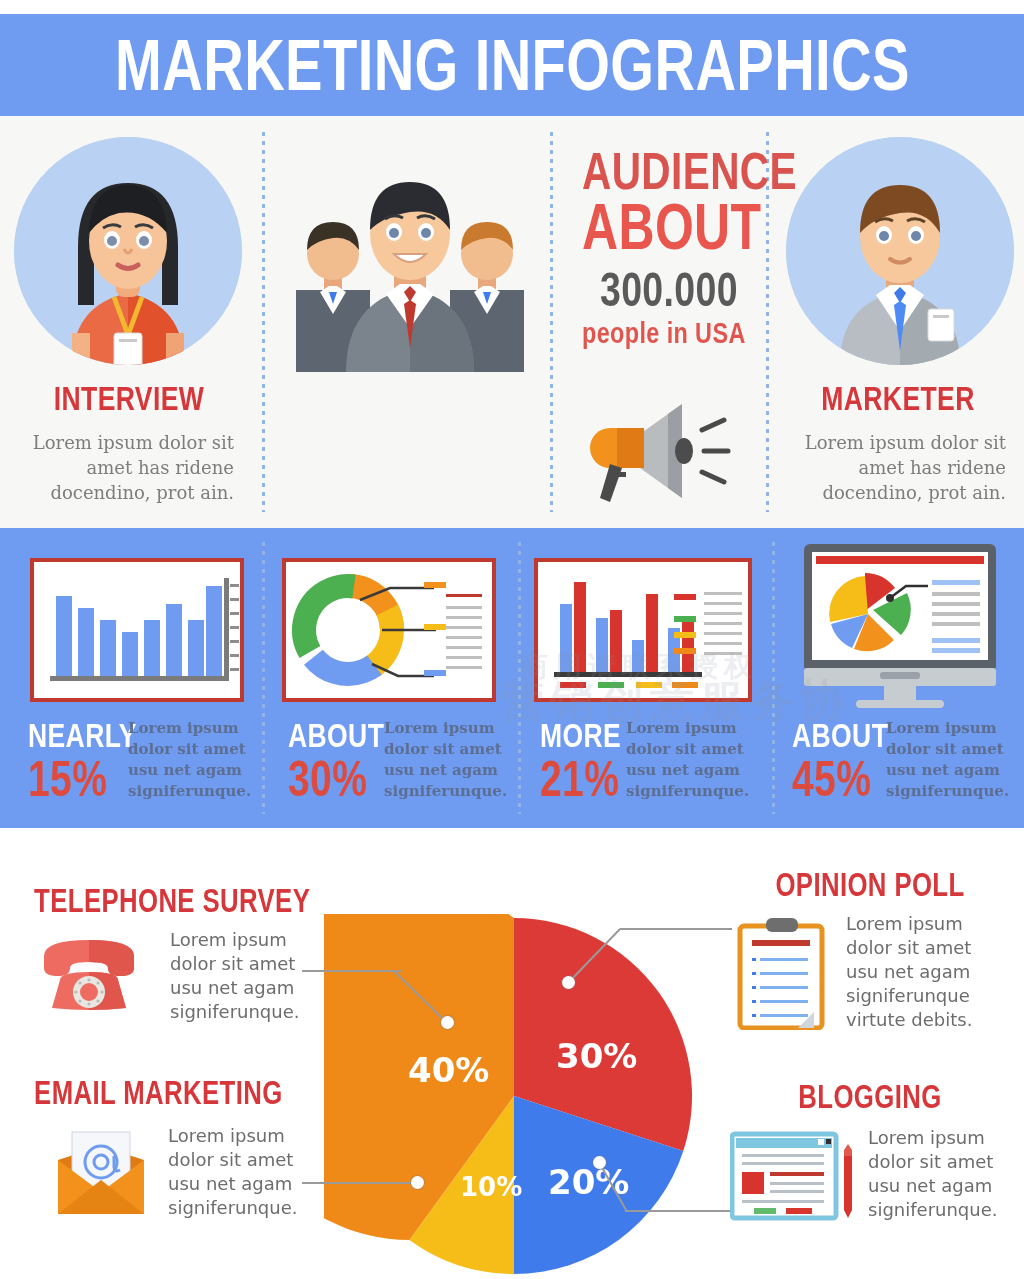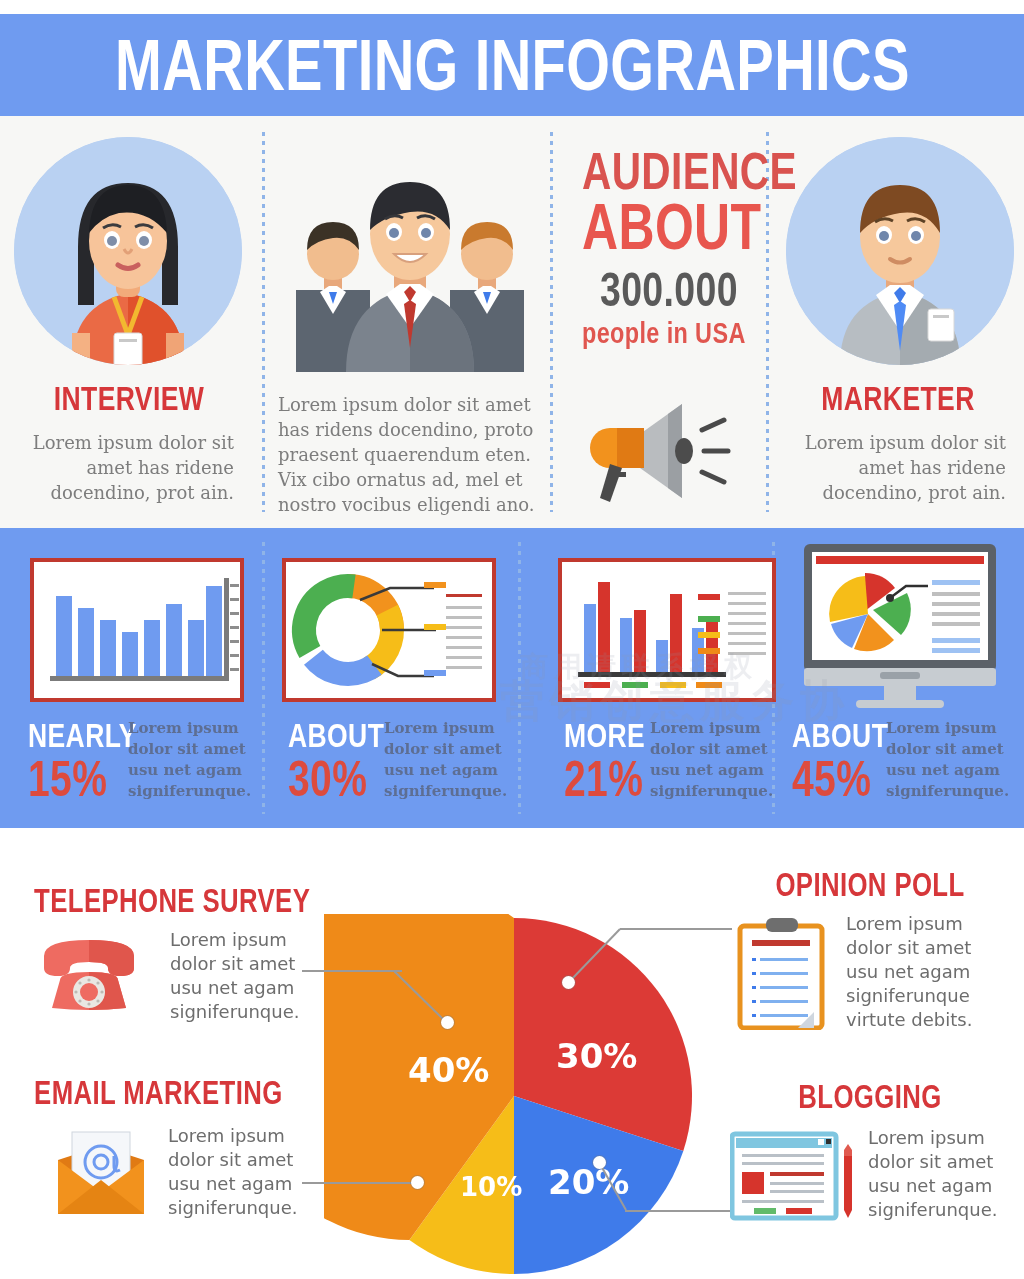--- a/index.html
+++ b/index.html
@@ -197,21 +197,20 @@
           <ellipse cx="118" cy="92" rx="8" ry="9" fill="#ffffff"></ellipse>
           <ellipse cx="150" cy="92" rx="8" ry="9" fill="#ffffff"></ellipse>
           <circle cx="118" cy="93" r="5" fill="#6f86ab"></circle>
           <circle cx="150" cy="93" r="5" fill="#6f86ab"></circle>
           <path d="M109 79 q9-6 18-1" stroke="#35363a" stroke-width="3" fill="none"></path>
           <path d="M141 78 q9-5 18 1" stroke="#35363a" stroke-width="3" fill="none"></path>
           <path d="M118 114 q16 16 32 0 z" fill="#ffffff" stroke="#d8a07d" stroke-width="2"></path>
         </g>
       </svg>
     </div>
-    <div class="body-gray left" style="position:absolute;left:10px;top:276px;width:268px;">Lorem ipsum dolor sit amet has ridens docendino, proto praesent quaerendum eten. Vix cibo ornatus ad, mel et nostro vocibus eligendi ano.</div>
   </div>
 
   <div class="col-audience">
     <div class="aud-1 cond" style="position:absolute;right:6px;top:30px;width:200px;">AUDIENCE</div>
     <div class="aud-2 cond" style="position:absolute;right:6px;top:80px;width:200px;">ABOUT</div>
     <div class="aud-3 cond" style="position:absolute;right:6px;top:148px;width:200px;">300.000</div>
     <div class="aud-4 cond" style="position:absolute;right:6px;top:200px;width:200px;">people in USA</div>
     <div style="position:absolute;left:16px;top:280px;width:180px;height:110px;">
       <svg viewBox="0 0 180 110" width="180" height="110">
         <path d="M110 8 l0 94 l-42 -30 l0 -34 z" fill="#b9bcbf"></path>
@@ -324,21 +323,21 @@
             <rect x="160" y="94" width="36" height="3"></rect>
           <rect x="160" y="104" width="36" height="3"></rect>
         </g>
       </svg>
     </div>
     <div class="stat-word cond cond-l" style="position:absolute;left:22px;top:190px;">ABOUT</div>
     <div class="stat-pct cond cond-l" style="position:absolute;left:22px;top:226px;">30%</div>
     <div class="stat-body" style="position:absolute;left:118px;top:190px;width:124px;">Lorem ipsum dolor sit amet usu net agam signiferunque.</div>
   </div>
 
-  <div class="stat-col" style="left:546px;width:248px;">
+  <div class="stat-col" style="left:522px;width:248px;">
     <div class="thumb" style="left:12px;top:30px;width:218px;height:144px;">
       <svg viewBox="0 0 210 136" width="100%" height="100%" preserveAspectRatio="none">
         <rect width="210" height="136" fill="#ffffff"></rect>
         <g>
           <rect x="22" y="42" width="12" height="70" fill="#6f9bf0"></rect>
           <rect x="36" y="20" width="12" height="92" fill="#d6342c"></rect>
           <rect x="58" y="56" width="12" height="56" fill="#6f9bf0"></rect>
           <rect x="72" y="48" width="12" height="64" fill="#d6342c"></rect>
           <rect x="94" y="78" width="12" height="34" fill="#6f9bf0"></rect>
           <rect x="108" y="32" width="12" height="80" fill="#d6342c"></rect>

